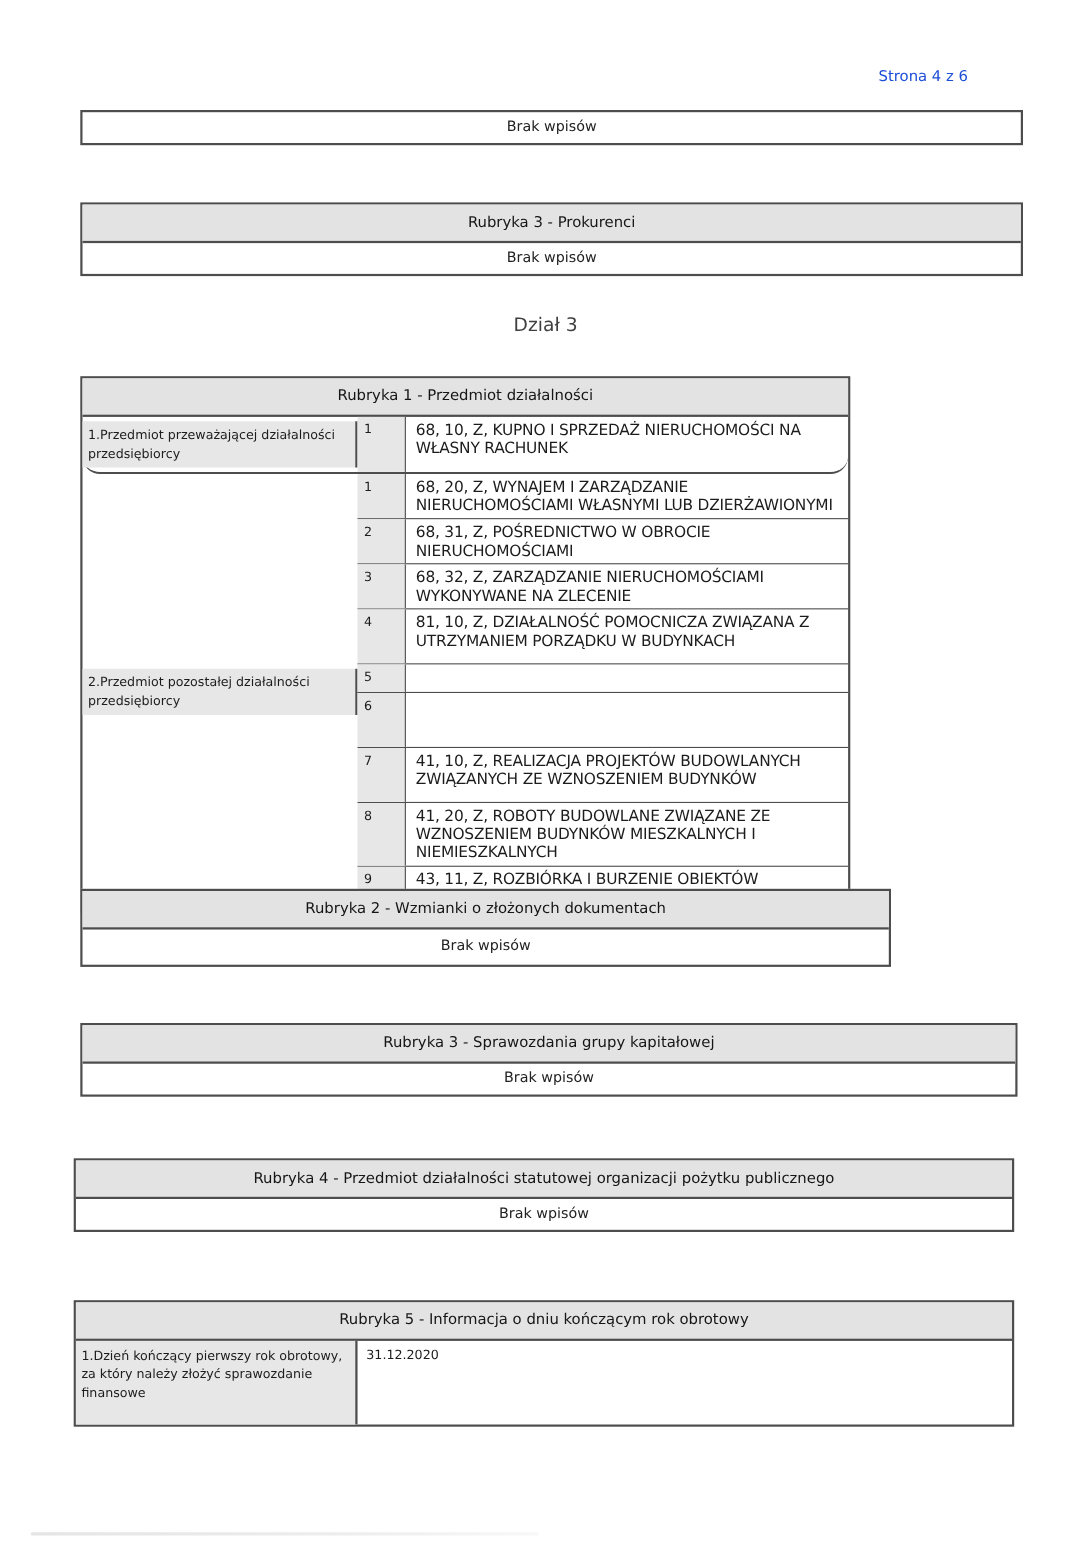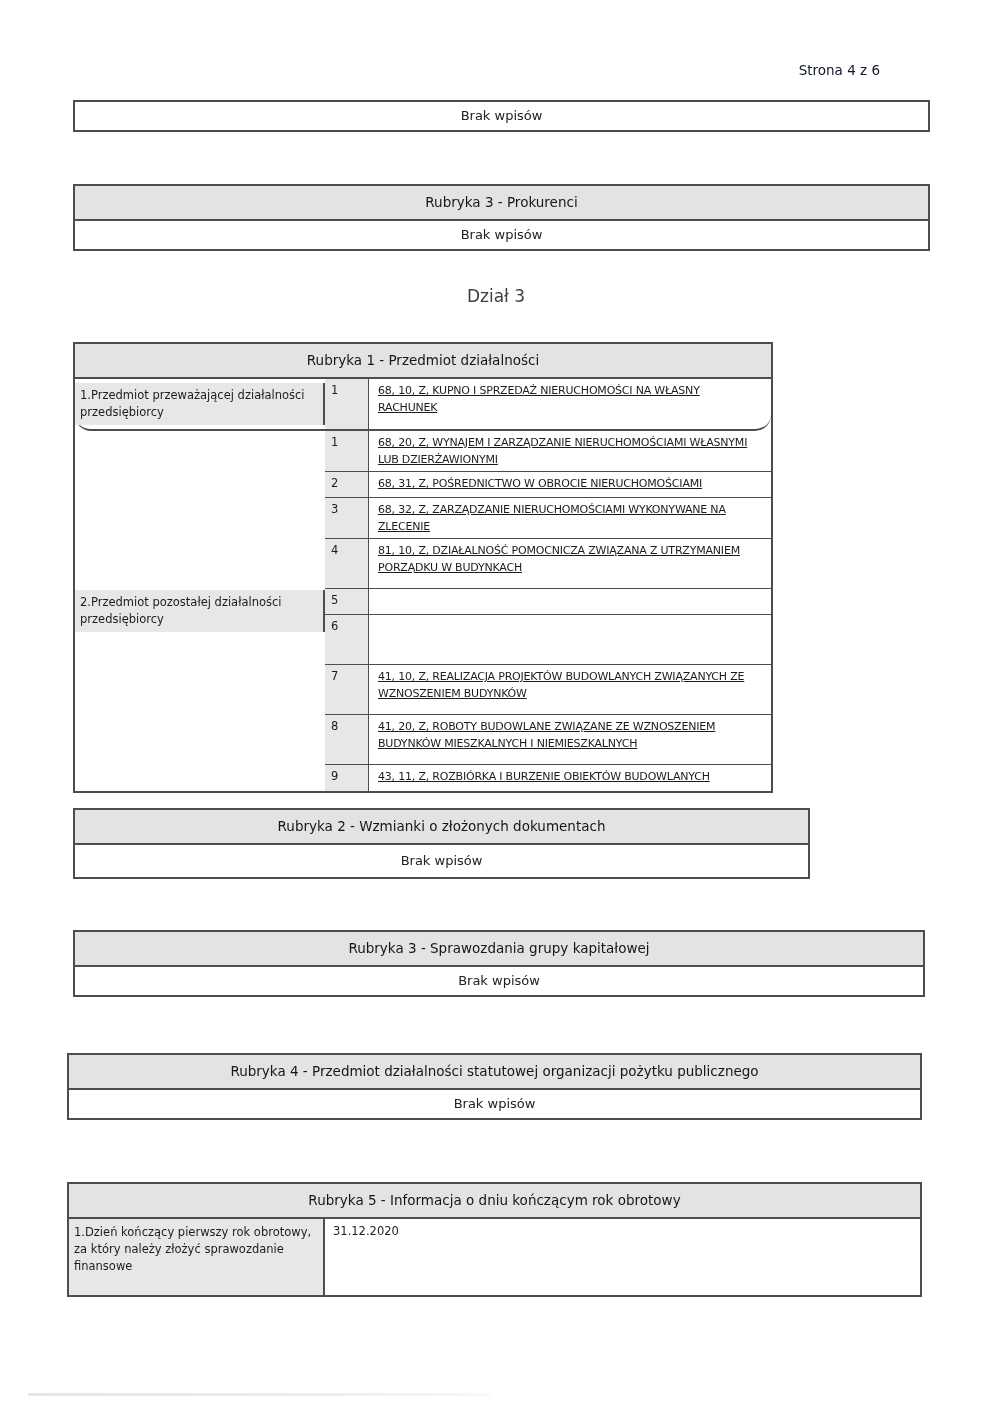--- a/index.html
+++ b/index.html
@@ -13,21 +13,21 @@
     width:992px;
     height:1403px;
     background:#ffffff;
     overflow:hidden;
   }
   .page-indicator {
     position:absolute;
     top:62px;
     right:112px;
     font-size:13.5px;
-    color:#0f172a;
+    color:#1d4ed8;
   }
   
   .tbl {
     position:absolute;
     border:2px solid #4d4d4d;
     background:#fff;
   }
   .tbl-header {
     background:#e3e3e3;
     border-bottom:2px solid #4d4d4d;
@@ -60,24 +60,23 @@
   .r1-num {
     width:44px; min-width:44px;
     background:#e7e7e7;
     border-right:1.5px solid #4d4d4d;
     padding:4px 4px 2px 6px;
     font-size:11.5px;
   }
   .r1-text {
     flex:1;
     padding:4px 10px 3px 9px;
-    font-size:11px;
+    font-size:14px;
     line-height:16.5px;
     letter-spacing:-0.2px;
-    text-decoration:underline;
   }
   
   .r5-row { display:flex; align-items:stretch; min-height:62px; }
   .r5-label {
     width:256px; min-width:256px;
     background:#e7e7e7;
     border-right:2px solid #4d4d4d;
     padding:5px 8px 20px 5px;
     font-size:11.5px;
     line-height:17px;

